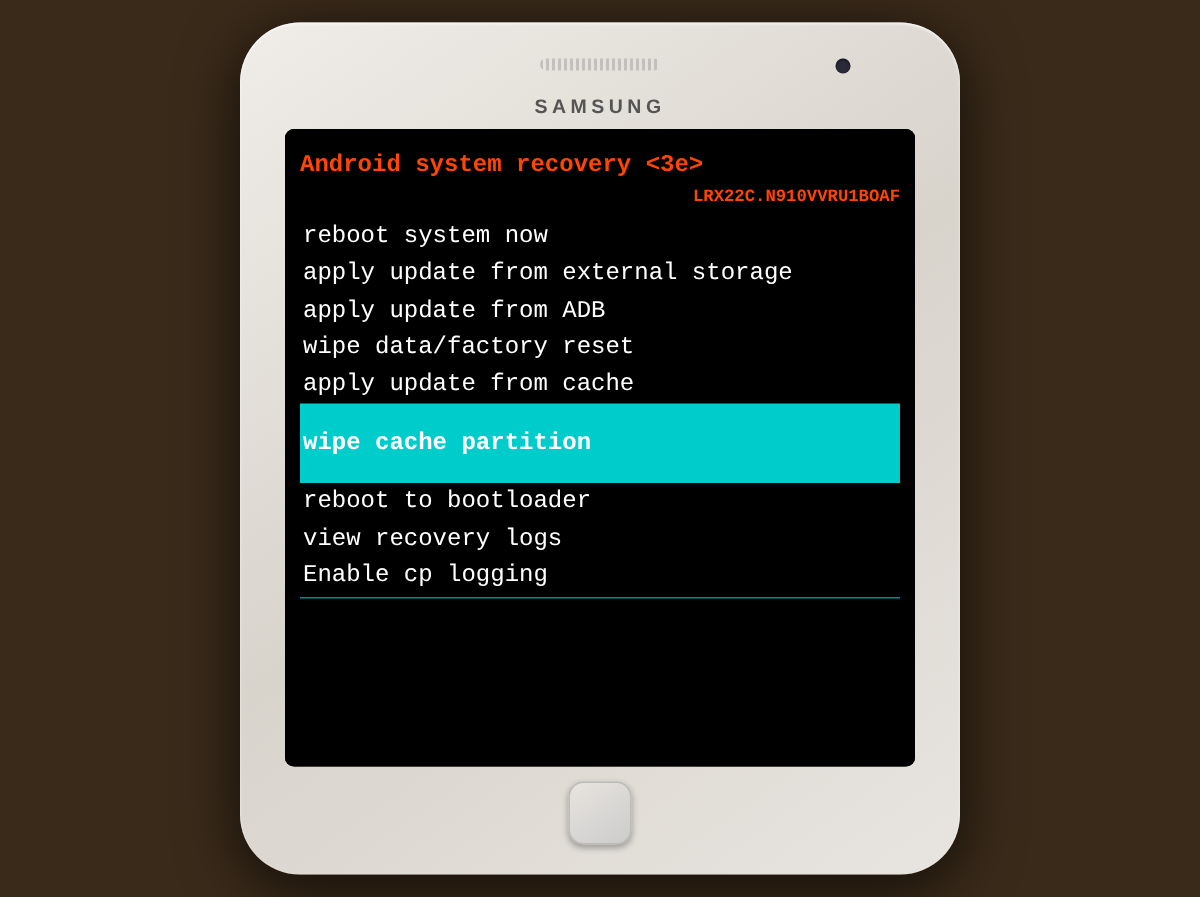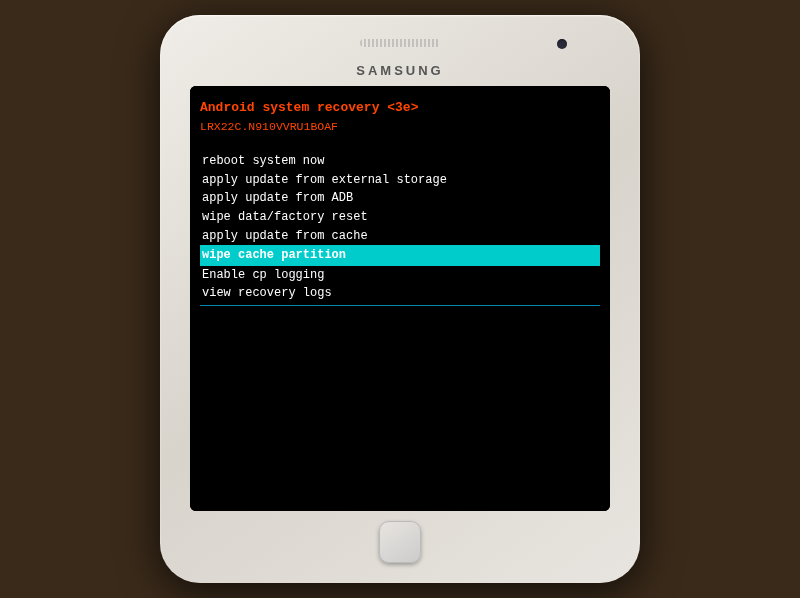--- a/index.html
+++ b/index.html
@@ -89,53 +89,54 @@
       font-size: 11.5px;
       line-height: 1.55;
       color: #fff;
       position: relative;
     }
 
     .header-title {
       color: #ff4500;
       font-weight: bold;
       margin-bottom: 0;
-      font-size: 13px;
+      font-size: 16px;
     }
 
     .header-version {
       color: #ff4500;
-      font-weight: normal;
-      margin-bottom: 16px;
+      font-weight: bold;
+      margin-bottom: 4px;
       font-size: 11.5px;
+      text-align: right;
     }
 
     .instructions {
       color: #ff6600;
       font-weight: bold;
       margin-bottom: 10px;
       font-size: 11.5px;
       line-height: 1.5;
     }
 
     .menu-item {
       color: #ffffff;
-      font-size: 12px;
+      font-size: 16px;
       padding: 0 2px;
       line-height: 1.55;
       white-space: nowrap;
     }
 
     .menu-item.selected {
       background-color: #00cccc;
       color: #ffffff;
       font-weight: bold;
       display: block;
       width: 100%;
-      padding: 1px 2px;
+      padding: 14px 2px;
     }
 
     .divider-line {
       width: 100%;
       height: 1px;
       background: #0088aa;
       margin: 2px 0;
     }
 
     .phone-bottom {
@@ -173,22 +174,23 @@
       <div class="header-version">LRX22C.N910VVRU1BOAF</div>
 
 
       <div id="menu-container">
       <div class="menu-item">reboot system now</div>
           <div class="menu-item">apply update from external storage</div>
           <div class="menu-item">apply update from ADB</div>
           <div class="menu-item">wipe data/factory reset</div>
           <div class="menu-item">apply update from cache</div>
           <div class="menu-item selected">wipe cache partition</div>
+          <div class="menu-item">reboot to bootloader</div>
+          <div class="menu-item">view recovery logs</div>
           <div class="menu-item">Enable cp logging</div>
-          <div class="menu-item">view recovery logs</div>
           <div class="divider-line"></div>
         </div>
 
     </div>
   </div>
 
   <div class="phone-bottom">
     <div class="home-button"></div>
   </div>
 </div>

